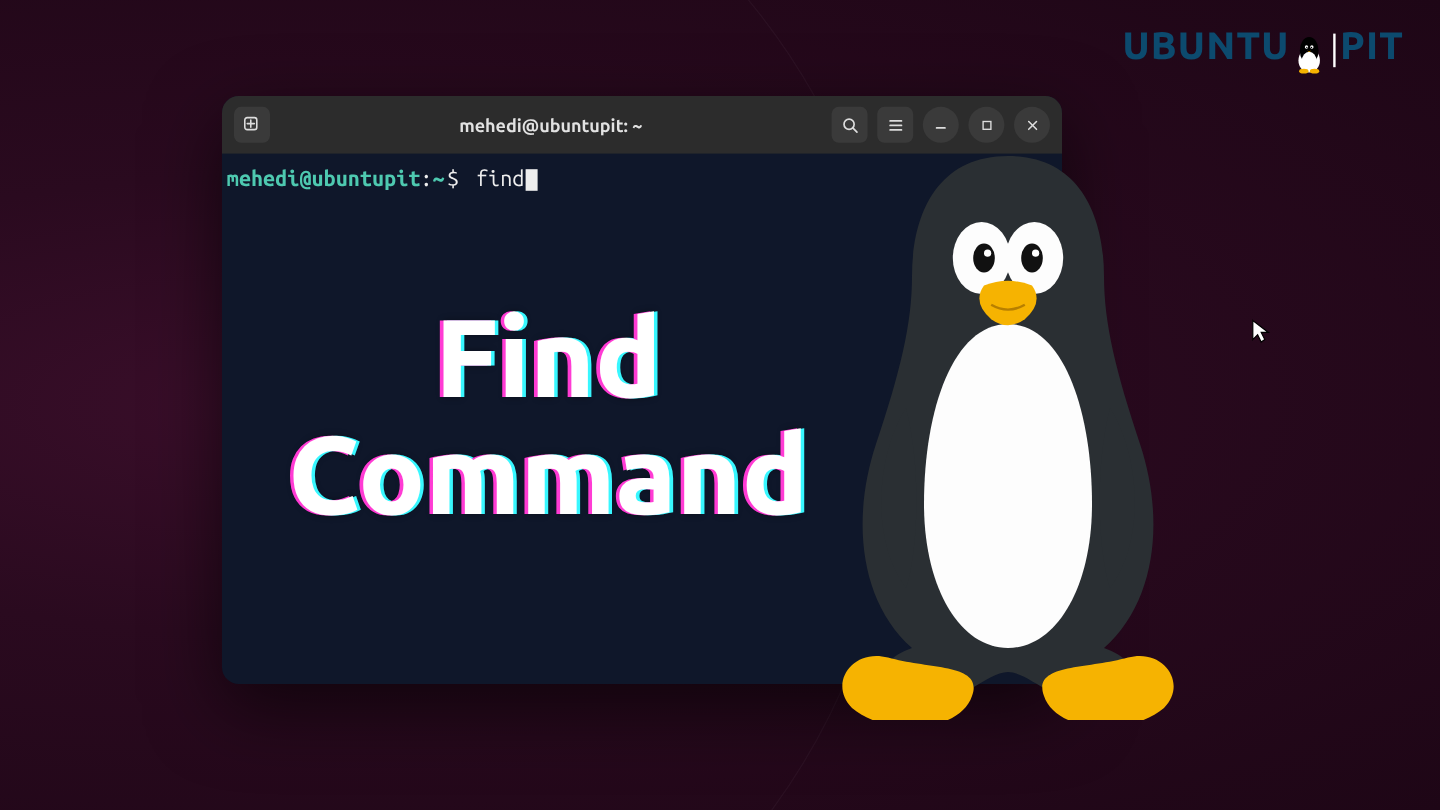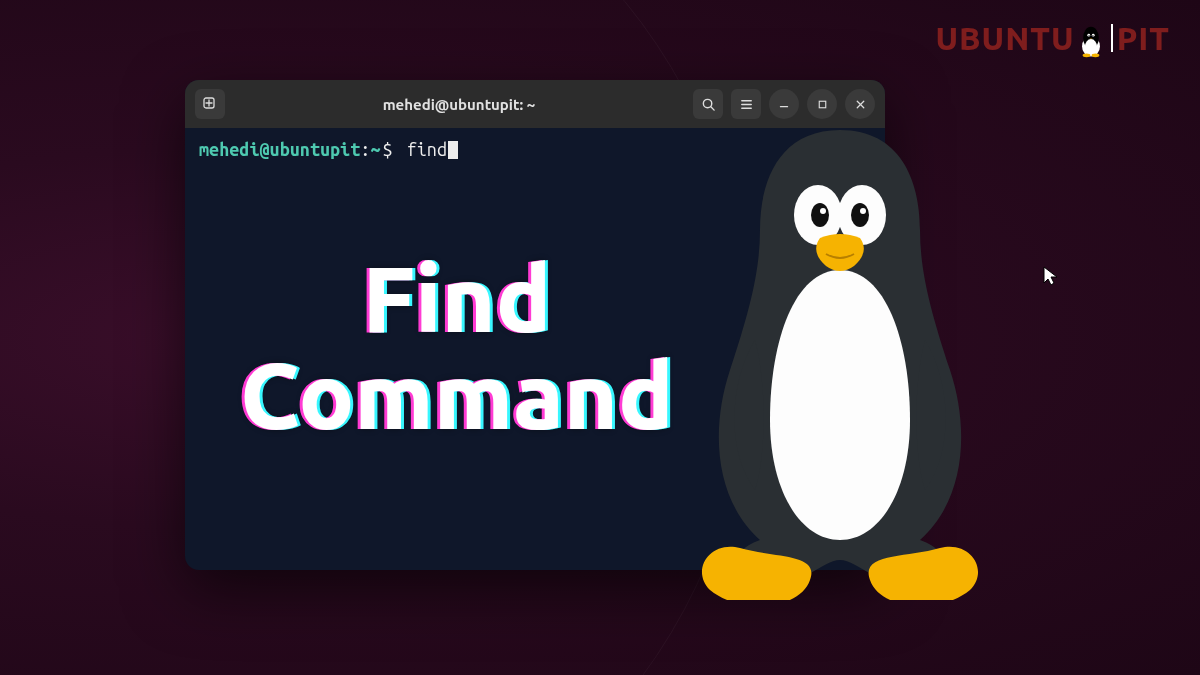--- a/index.html
+++ b/index.html
@@ -16,26 +16,26 @@
     border: 1px solid rgba(255,255,255,0.04);
     border-radius: 50%;
     left: -350px;
     top: -200px;
   }
   
   .brand-logo {
     position: absolute;
     top: 20px;
     right: 30px;
-    color: #7f1d1d;
+    color: #0c4a6e;
     font-weight: 900;
     font-size: 32px;
     letter-spacing: 1px;
     display: flex;
-    align-items: center;
+    align-items: flex-end;
   }
   .brand-logo .brand-left, .brand-logo .brand-right { display:inline-block; }
   .brand-logo .brand-sep {
     display:inline-block;
     width: 2px; height: 28px;
     background:#fff;
     margin: 0 4px;
     vertical-align: middle;
   }
   .brand-logo .tux-mini {
@@ -73,21 +73,21 @@
   .tb-btn.round { border-radius: 50%; width:30px; height:30px; }
   .tb-title {
     flex: 1;
     text-align: center;
     color: #e2e2e2;
     font-size: 15px;
     font-weight: 600;
   }
   .tb-right { display:flex; gap:8px; }
   .terminal-body {
-    padding: 10px 14px;
+    padding: 10px 4px;
     font-family: "Ubuntu Mono", "Consolas", monospace;
     font-size: 18px;
     line-height: 1.3;
     color: #eee;
   }
   .prompt-user { color: #4ec9b0; font-weight: 600; }
   .prompt-path { color: #4ec9b0; font-weight: 600; }
   .prompt-sep  { color: #eee; }
   .prompt-dollar { color: #eee; margin: 0 4px 0 2px; }
   .prompt-cmd { color: #eee; }

